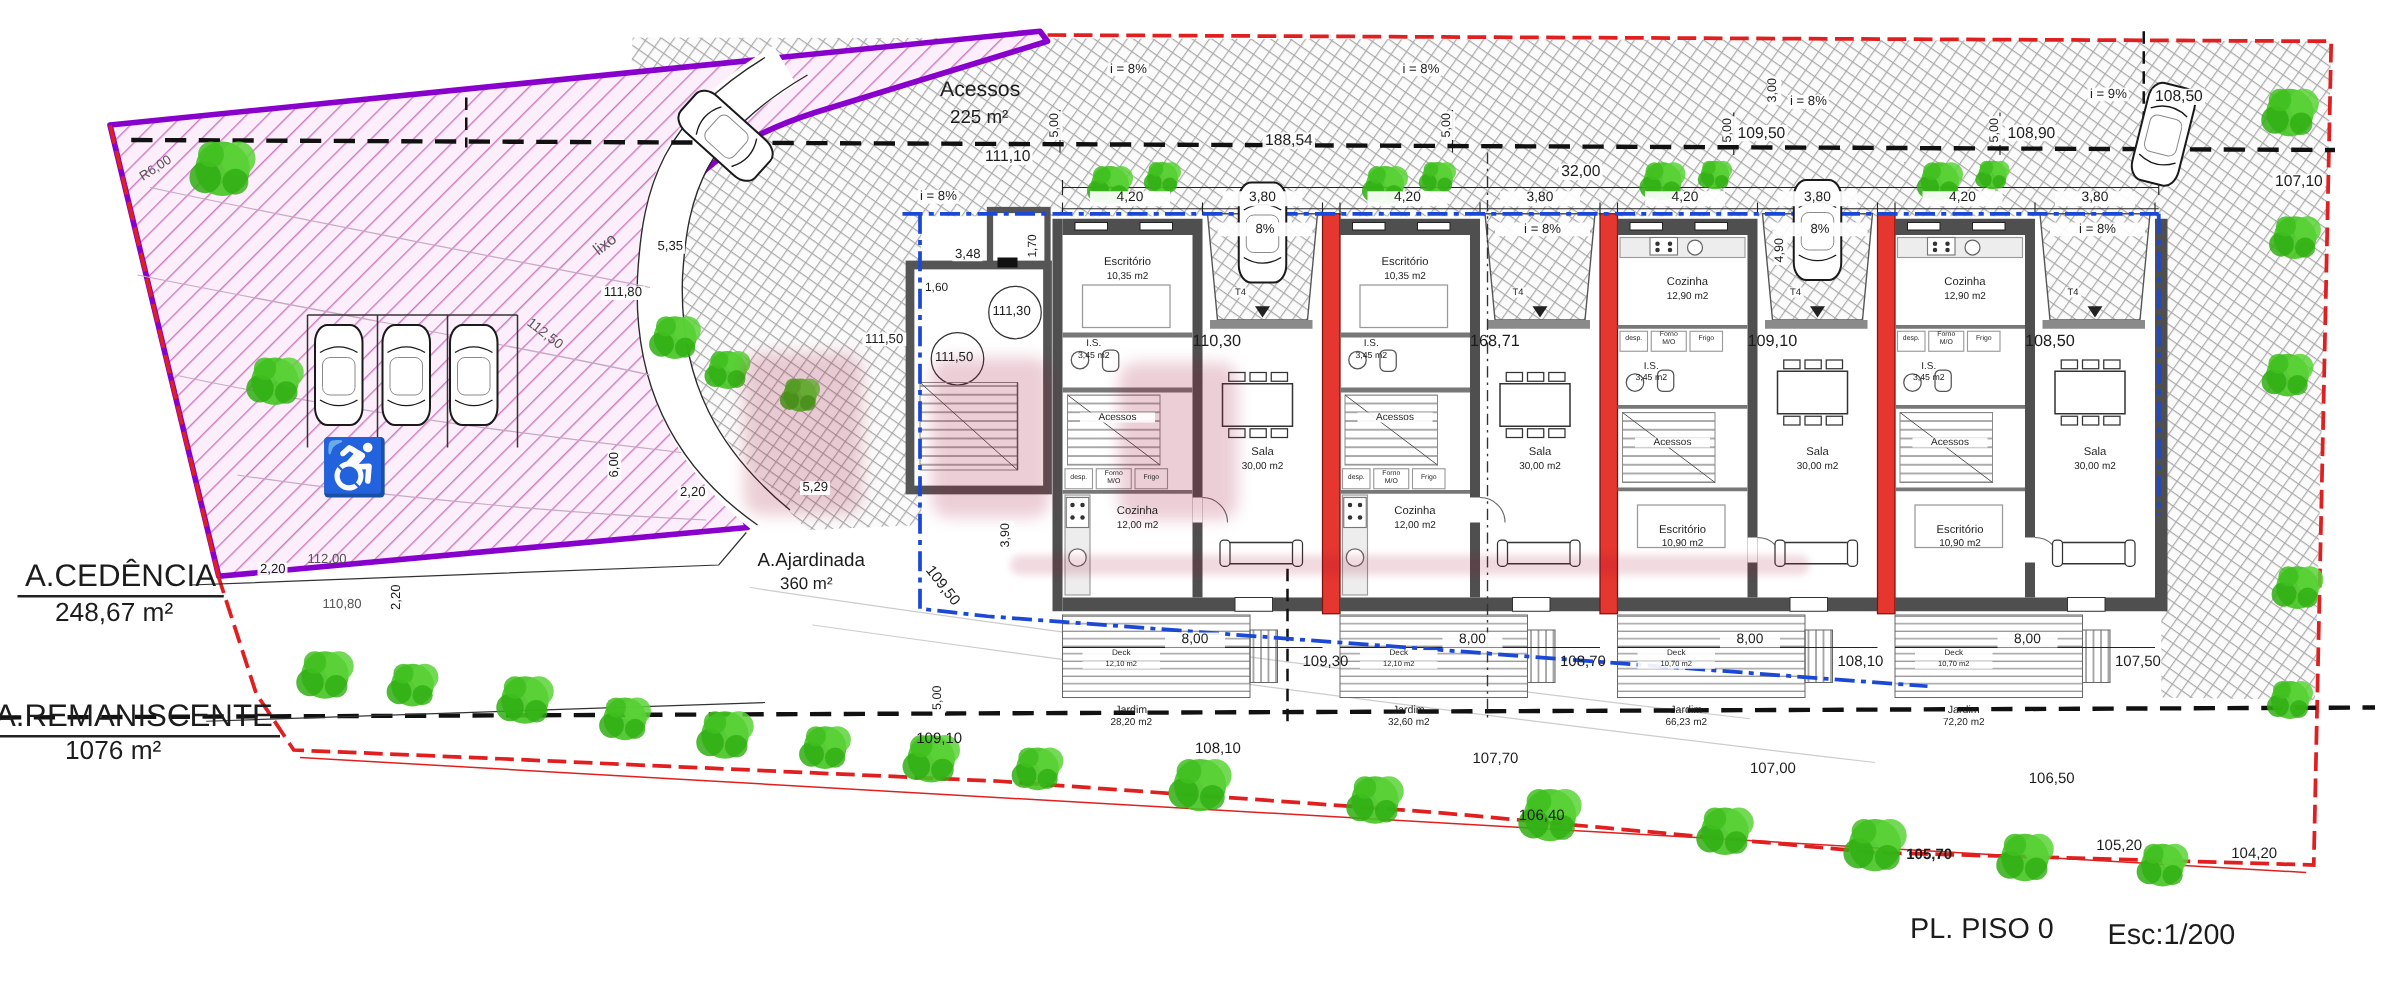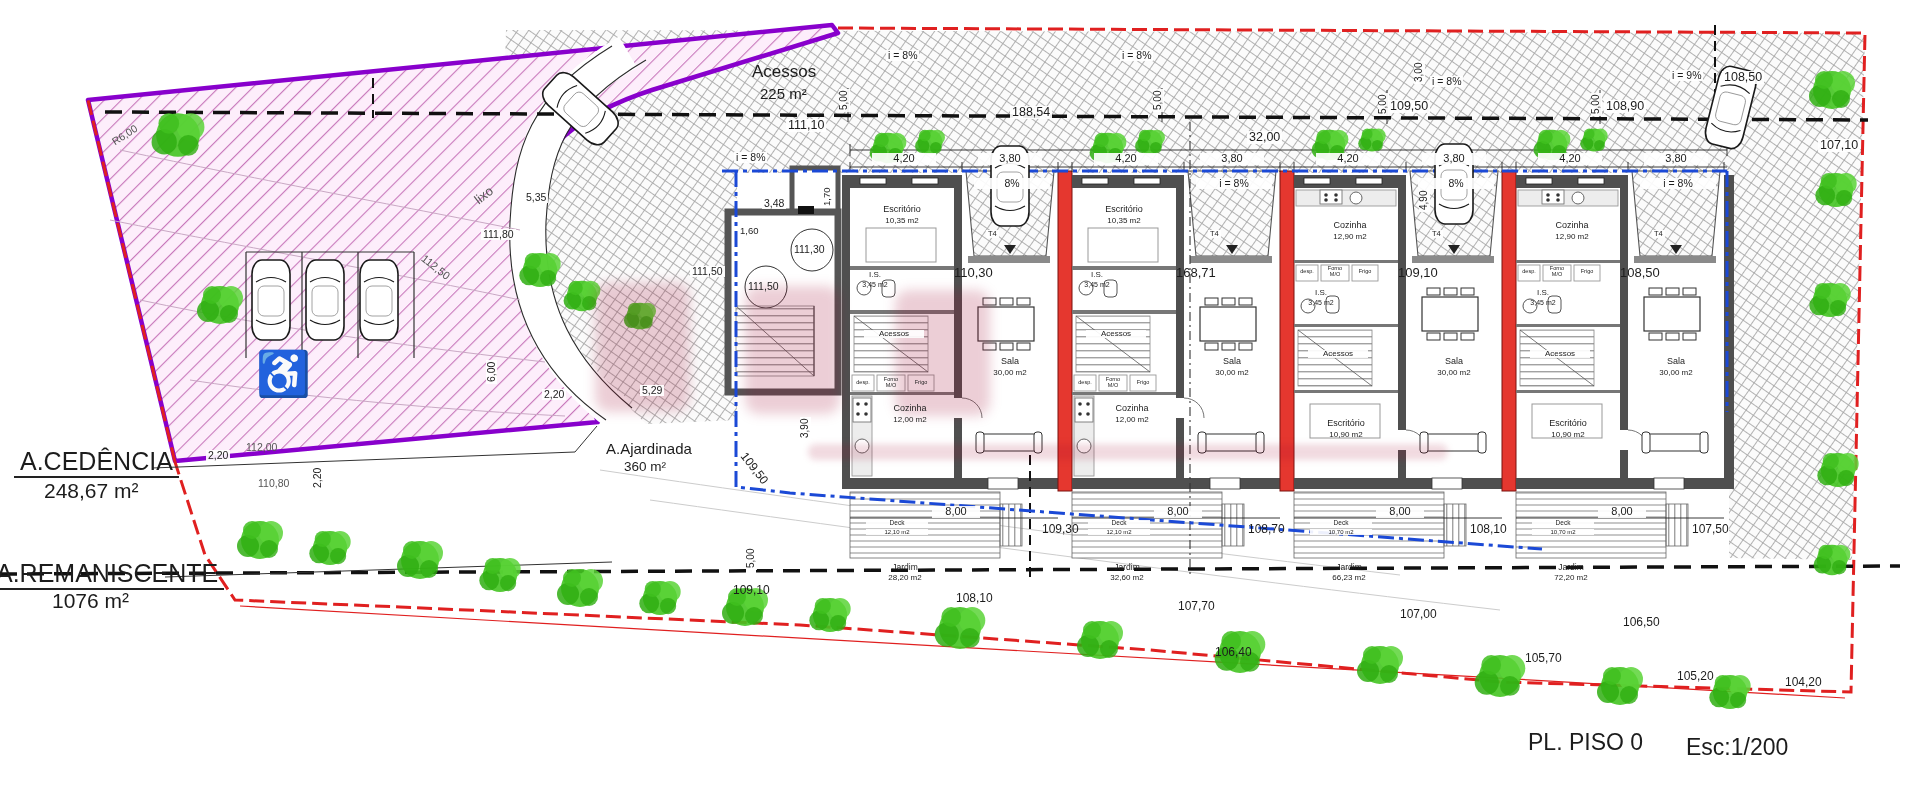--- a/index.html
+++ b/index.html
@@ -324,21 +324,21 @@
 <div class="lb chip" style="left:1604px;top:100px;font-size:12.5px;text-align:center;">108,90</div>
 <div class="lb chip" style="left:1722px;top:71px;font-size:12.5px;">108,50</div>
 <div class="lb chip" style="left:1818px;top:139px;font-size:12.5px;">107,10</div>
 
 <div class="lb" style="left:733px;top:584px;font-size:12px;">109,10</div>
 <div class="lb" style="left:956px;top:592px;font-size:12px;">108,10</div>
 <div class="lb" style="left:1178px;top:600px;font-size:12px;">107,70</div>
 <div class="lb" style="left:1400px;top:608px;font-size:12px;">107,00</div>
 <div class="lb" style="left:1623px;top:616px;font-size:12px;text-align:right;">106,50</div>
 <div class="lb" style="left:1215px;top:646px;font-size:12px;">106,40</div>
-<div class="lb" style="left:1525px;top:652px;font-size:12px;">105,70</div>
+<div class="lb" style="left:1525px;top:677px;font-size:12px;font-weight:bold;">105,70</div>
 <div class="lb" style="left:1677px;top:670px;font-size:12px;">105,20</div>
 <div class="lb" style="left:1785px;top:676px;font-size:12px;">104,20</div>
 
 <div class="lb chip" style="left:734px;top:152px;font-size:10.5px;">i = 8%</div>
 <div class="lb chip" style="left:886px;top:50px;font-size:10.5px;">i = 8%</div>
 <div class="lb chip" style="left:1120px;top:50px;font-size:10.5px;">i = 8%</div>
 <div class="lb chip" style="left:1430px;top:76px;font-size:10.5px;">i = 8%</div>
 <div class="lb chip" style="left:1670px;top:70px;font-size:10.5px;">i = 9%</div>
 
 <div class="lb chip" style="left:1247px;top:131px;font-size:12.5px;">32,00</div>

